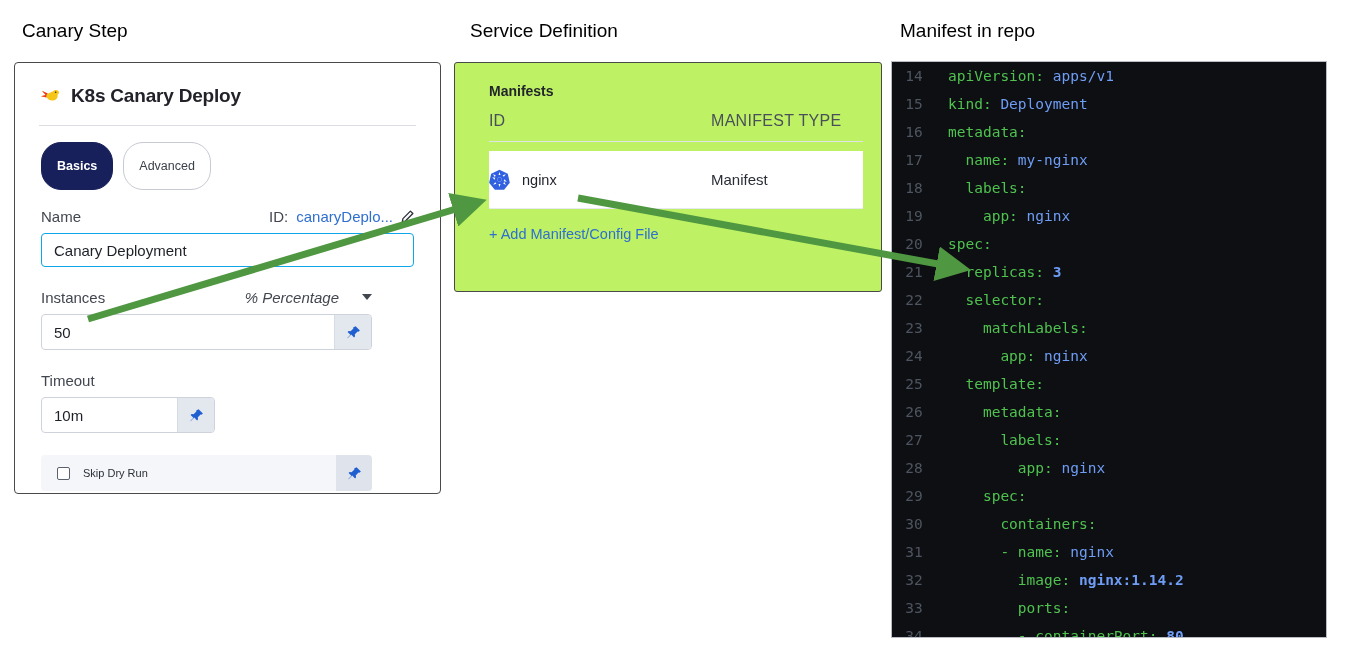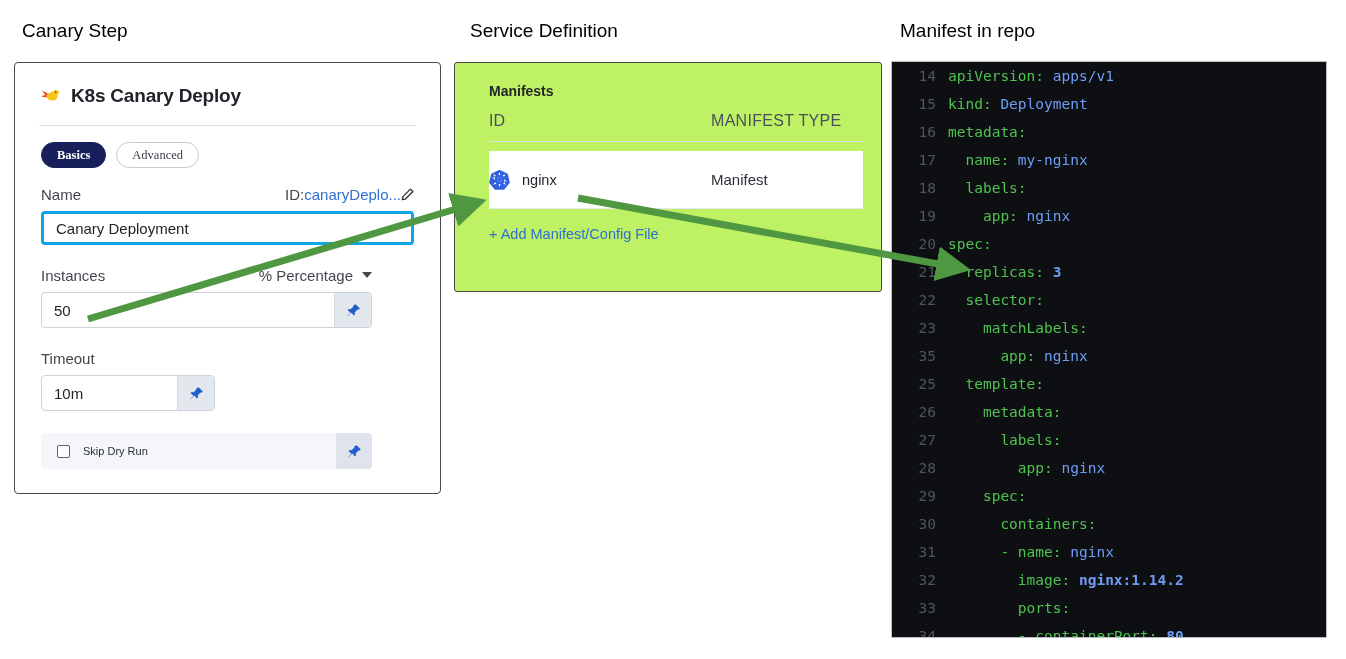--- a/index.html
+++ b/index.html
@@ -61,25 +61,24 @@
   }
 
   .pill-row {
     display: flex;
     gap: 10px;
     padding: 16px 0 0 26px;
   }
   .pill {
     font-size: 12.5px;
     border-radius: 20px;
-    padding: 5px 15px;
+    padding: 16px 15px;
     box-sizing: border-box;
     line-height: 1.15;
     white-space: nowrap;
-    font-family: Liberation Serif, serif;
   }
   .pill.active {
     background: #17205a;
     color: #ffffff;
     font-weight: bold;
     border: 1px solid #17205a;
   }
   .pill.inactive {
     background: #ffffff;
     color: #3c4048;
@@ -95,55 +94,56 @@
   }
   .fld-label {
     font-size: 15px;
     color: #42464f;
     font-weight: 500;
   }
   .id-chunk {
     margin-left: auto;
     display: flex;
     align-items: center;
-    gap: 0;
+    gap: 8px;
     font-size: 15px;
   }
   .id-chunk .id-key   { color: #42464f; }
   .id-chunk .id-value { color: #2f6fd0; }
   .pencil-icon { width: 13px; height: 13px; display: block; }
 
   .text-input {
     margin-top: 7px;
     height: 34px;
     background: #ffffff;
-    border: 3px solid #0ea5e9;
+    border: 1px solid #0ea5e9;
     border-radius: 4px;
     display: flex;
     align-items: center;
     padding-left: 12px;
     font-size: 15px;
     color: #1d2026;
     box-sizing: border-box;
   }
 
   .inline-label-row {
     display: flex;
     align-items: center;
     margin-top: 20px;
     height: 20px;
   }
   .dd {
     margin-left: auto;
     display: flex;
     align-items: center;
-    gap: 9px;
+    gap: 23px;
     font-size: 15px;
     color: #42464f;
     padding-right: 42px;
+    font-style: italic;
   }
   .caret {
     width: 0; height: 0;
     border-left: 5px solid transparent;
     border-right: 5px solid transparent;
     border-top: 6px solid #42464f;
   }
 
   .input-with-pin {
     margin-top: 7px;
@@ -285,21 +285,21 @@
   .code-line {
     display: flex;
     height: 28px;
     align-items: center;
     font-size: 14.5px;
     white-space: pre;
   }
   .gutter {
     width: 56px;
     min-width: 56px;
-    text-align: right;
+    text-align: center;
     padding-right: 12px;
     color: #4e5560;
     box-sizing: border-box;
   }
   .code-txt { color: #4fc24f; }
   .code-txt .v { color: #6f9df5; }
   .code-txt .n { color: #6f9df5; font-weight: bold; }
 
   
   #arrows {
@@ -424,21 +424,21 @@
       <div class="code-line"><span class="gutter">14</span><span class="code-txt">apiVersion: <span class="v">apps/v1</span></span></div>
       <div class="code-line"><span class="gutter">15</span><span class="code-txt">kind: <span class="v">Deployment</span></span></div>
       <div class="code-line"><span class="gutter">16</span><span class="code-txt">metadata:</span></div>
       <div class="code-line"><span class="gutter">17</span><span class="code-txt">  name: <span class="v">my-nginx</span></span></div>
       <div class="code-line"><span class="gutter">18</span><span class="code-txt">  labels:</span></div>
       <div class="code-line"><span class="gutter">19</span><span class="code-txt">    app: <span class="v">nginx</span></span></div>
       <div class="code-line"><span class="gutter">20</span><span class="code-txt">spec:</span></div>
       <div class="code-line"><span class="gutter">21</span><span class="code-txt">  replicas: <span class="n">3</span></span></div>
       <div class="code-line"><span class="gutter">22</span><span class="code-txt">  selector:</span></div>
       <div class="code-line"><span class="gutter">23</span><span class="code-txt">    matchLabels:</span></div>
-      <div class="code-line"><span class="gutter">35</span><span class="code-txt">      app: <span class="v">nginx</span></span></div>
+      <div class="code-line"><span class="gutter">24</span><span class="code-txt">      app: <span class="v">nginx</span></span></div>
       <div class="code-line"><span class="gutter">25</span><span class="code-txt">  template:</span></div>
       <div class="code-line"><span class="gutter">26</span><span class="code-txt">    metadata:</span></div>
       <div class="code-line"><span class="gutter">27</span><span class="code-txt">      labels:</span></div>
       <div class="code-line"><span class="gutter">28</span><span class="code-txt">        app: <span class="v">nginx</span></span></div>
       <div class="code-line"><span class="gutter">29</span><span class="code-txt">    spec:</span></div>
       <div class="code-line"><span class="gutter">30</span><span class="code-txt">      containers:</span></div>
       <div class="code-line"><span class="gutter">31</span><span class="code-txt">      - name: <span class="v">nginx</span></span></div>
       <div class="code-line"><span class="gutter">32</span><span class="code-txt">        image: <span class="n">nginx:1.14.2</span></span></div>
       <div class="code-line"><span class="gutter">33</span><span class="code-txt">        ports:</span></div>
       <div class="code-line"><span class="gutter">34</span><span class="code-txt">        - containerPort: <span class="n">80</span></span></div>

